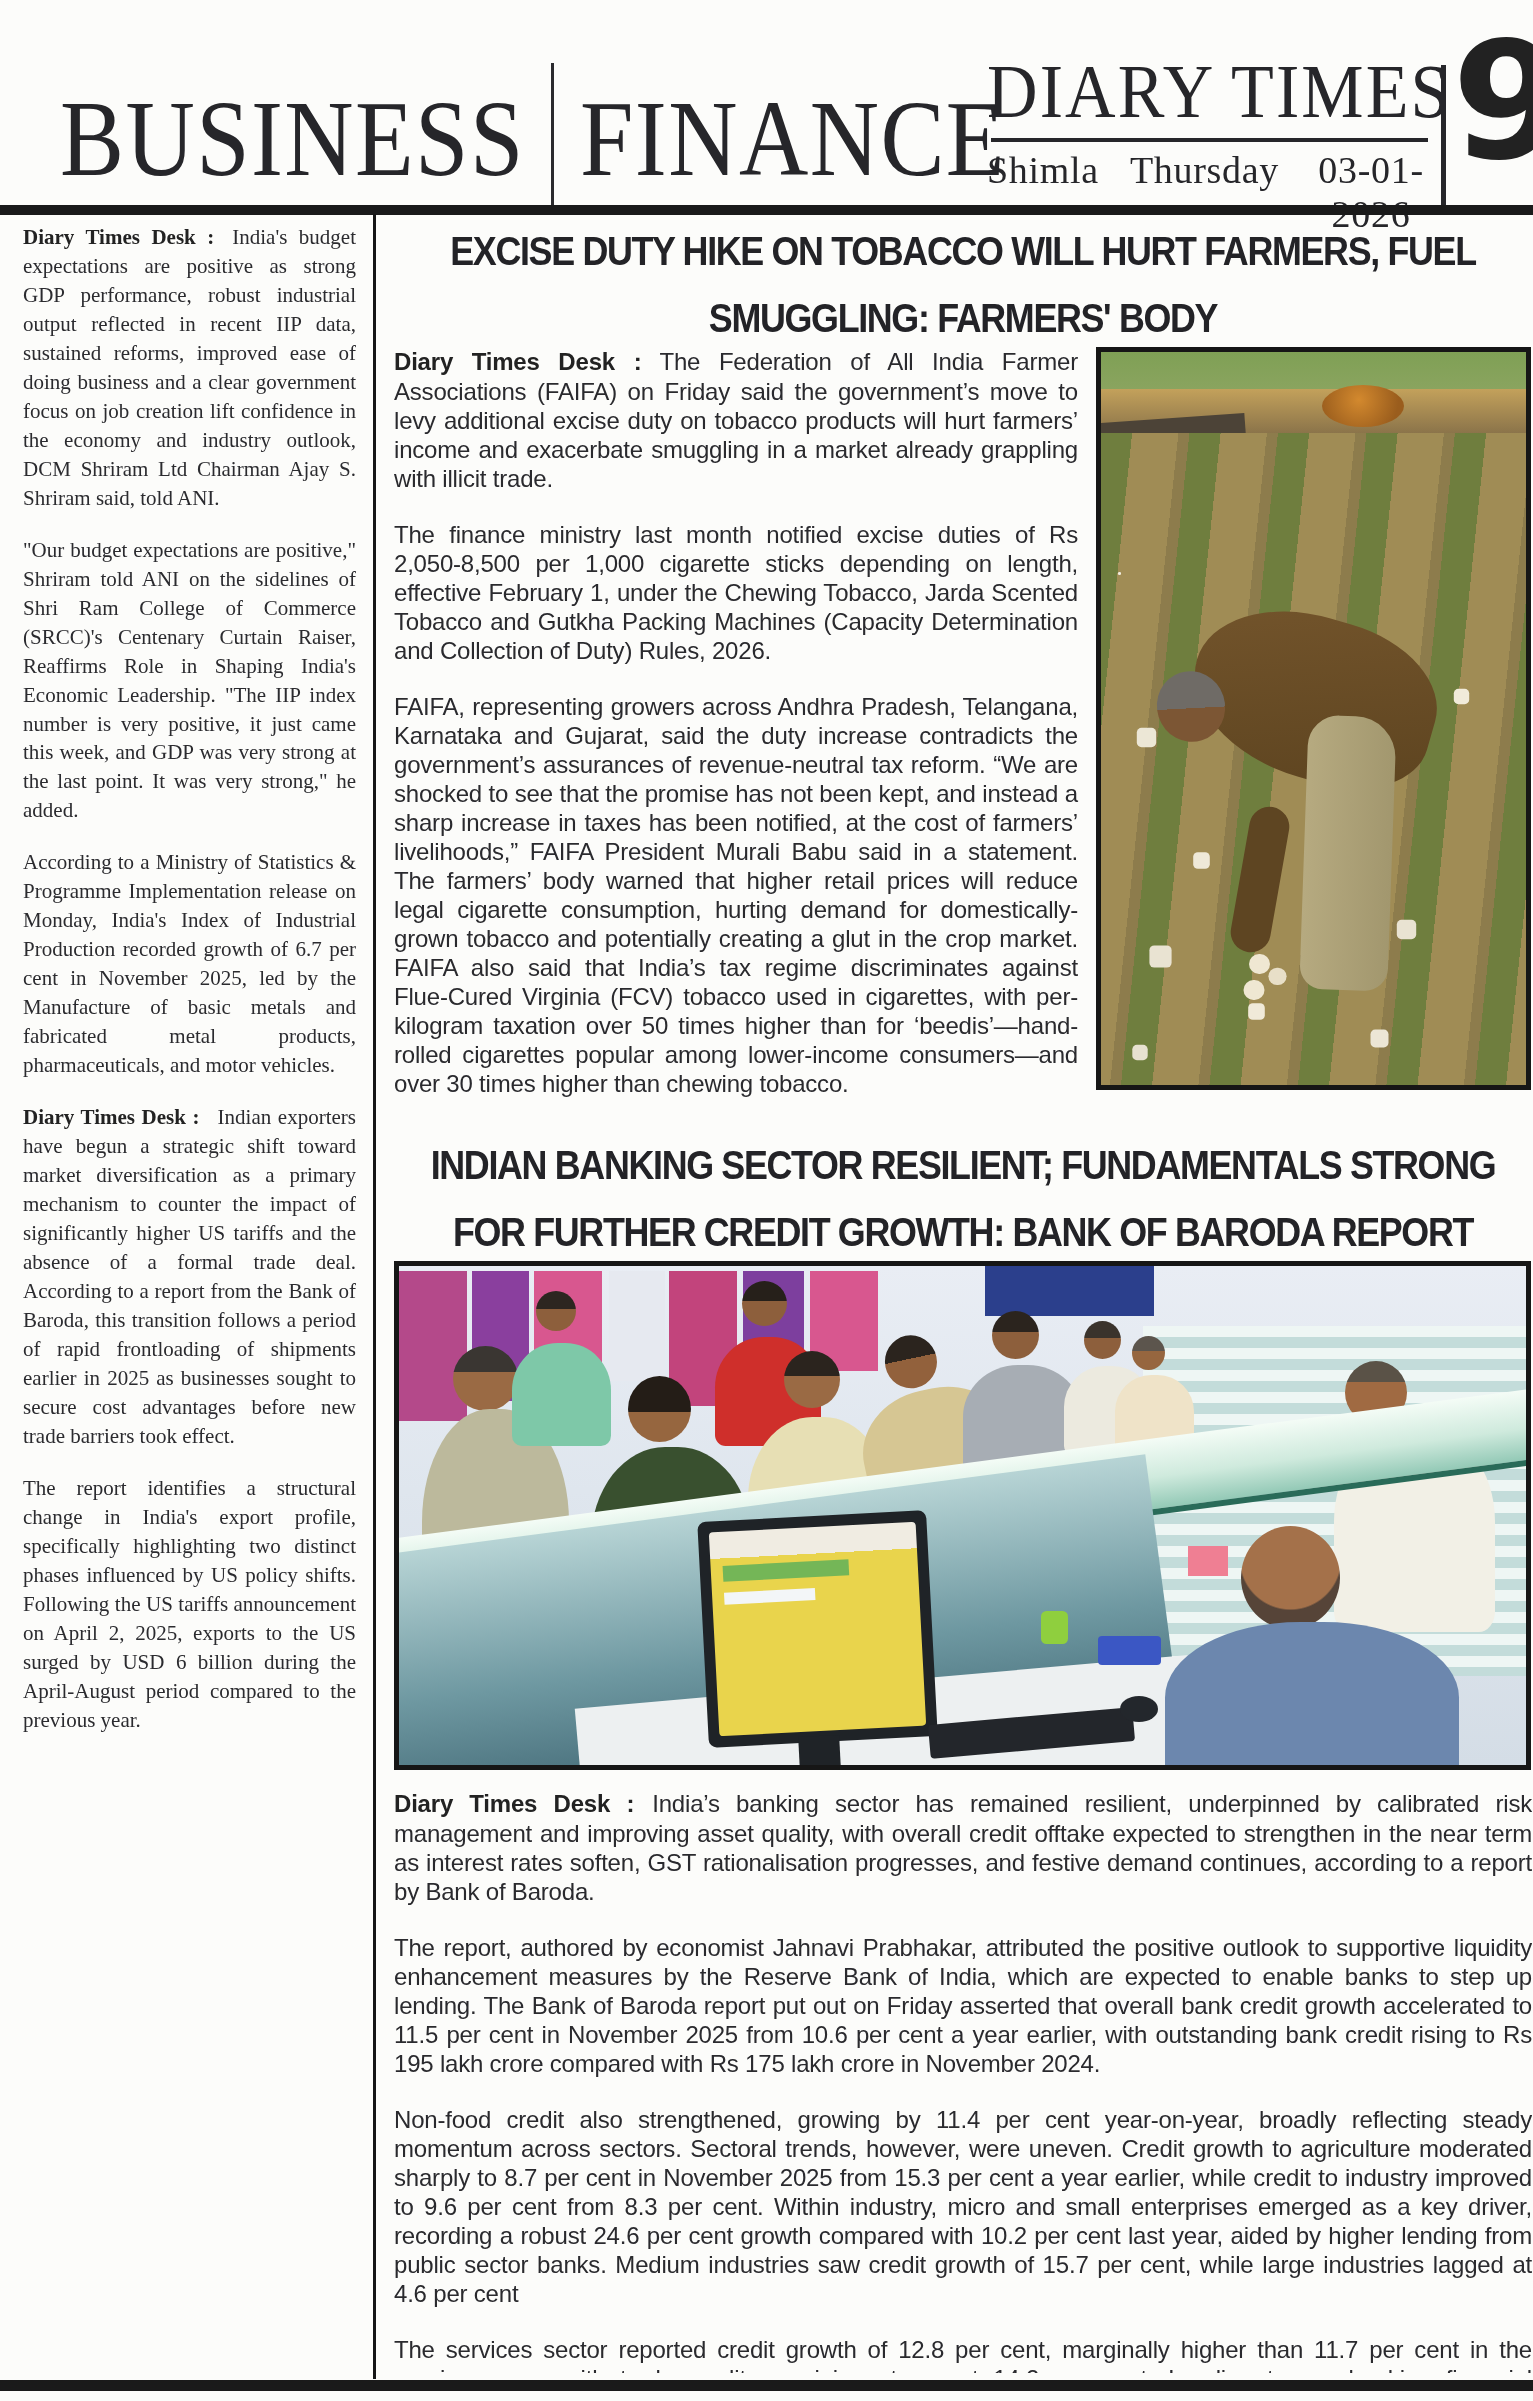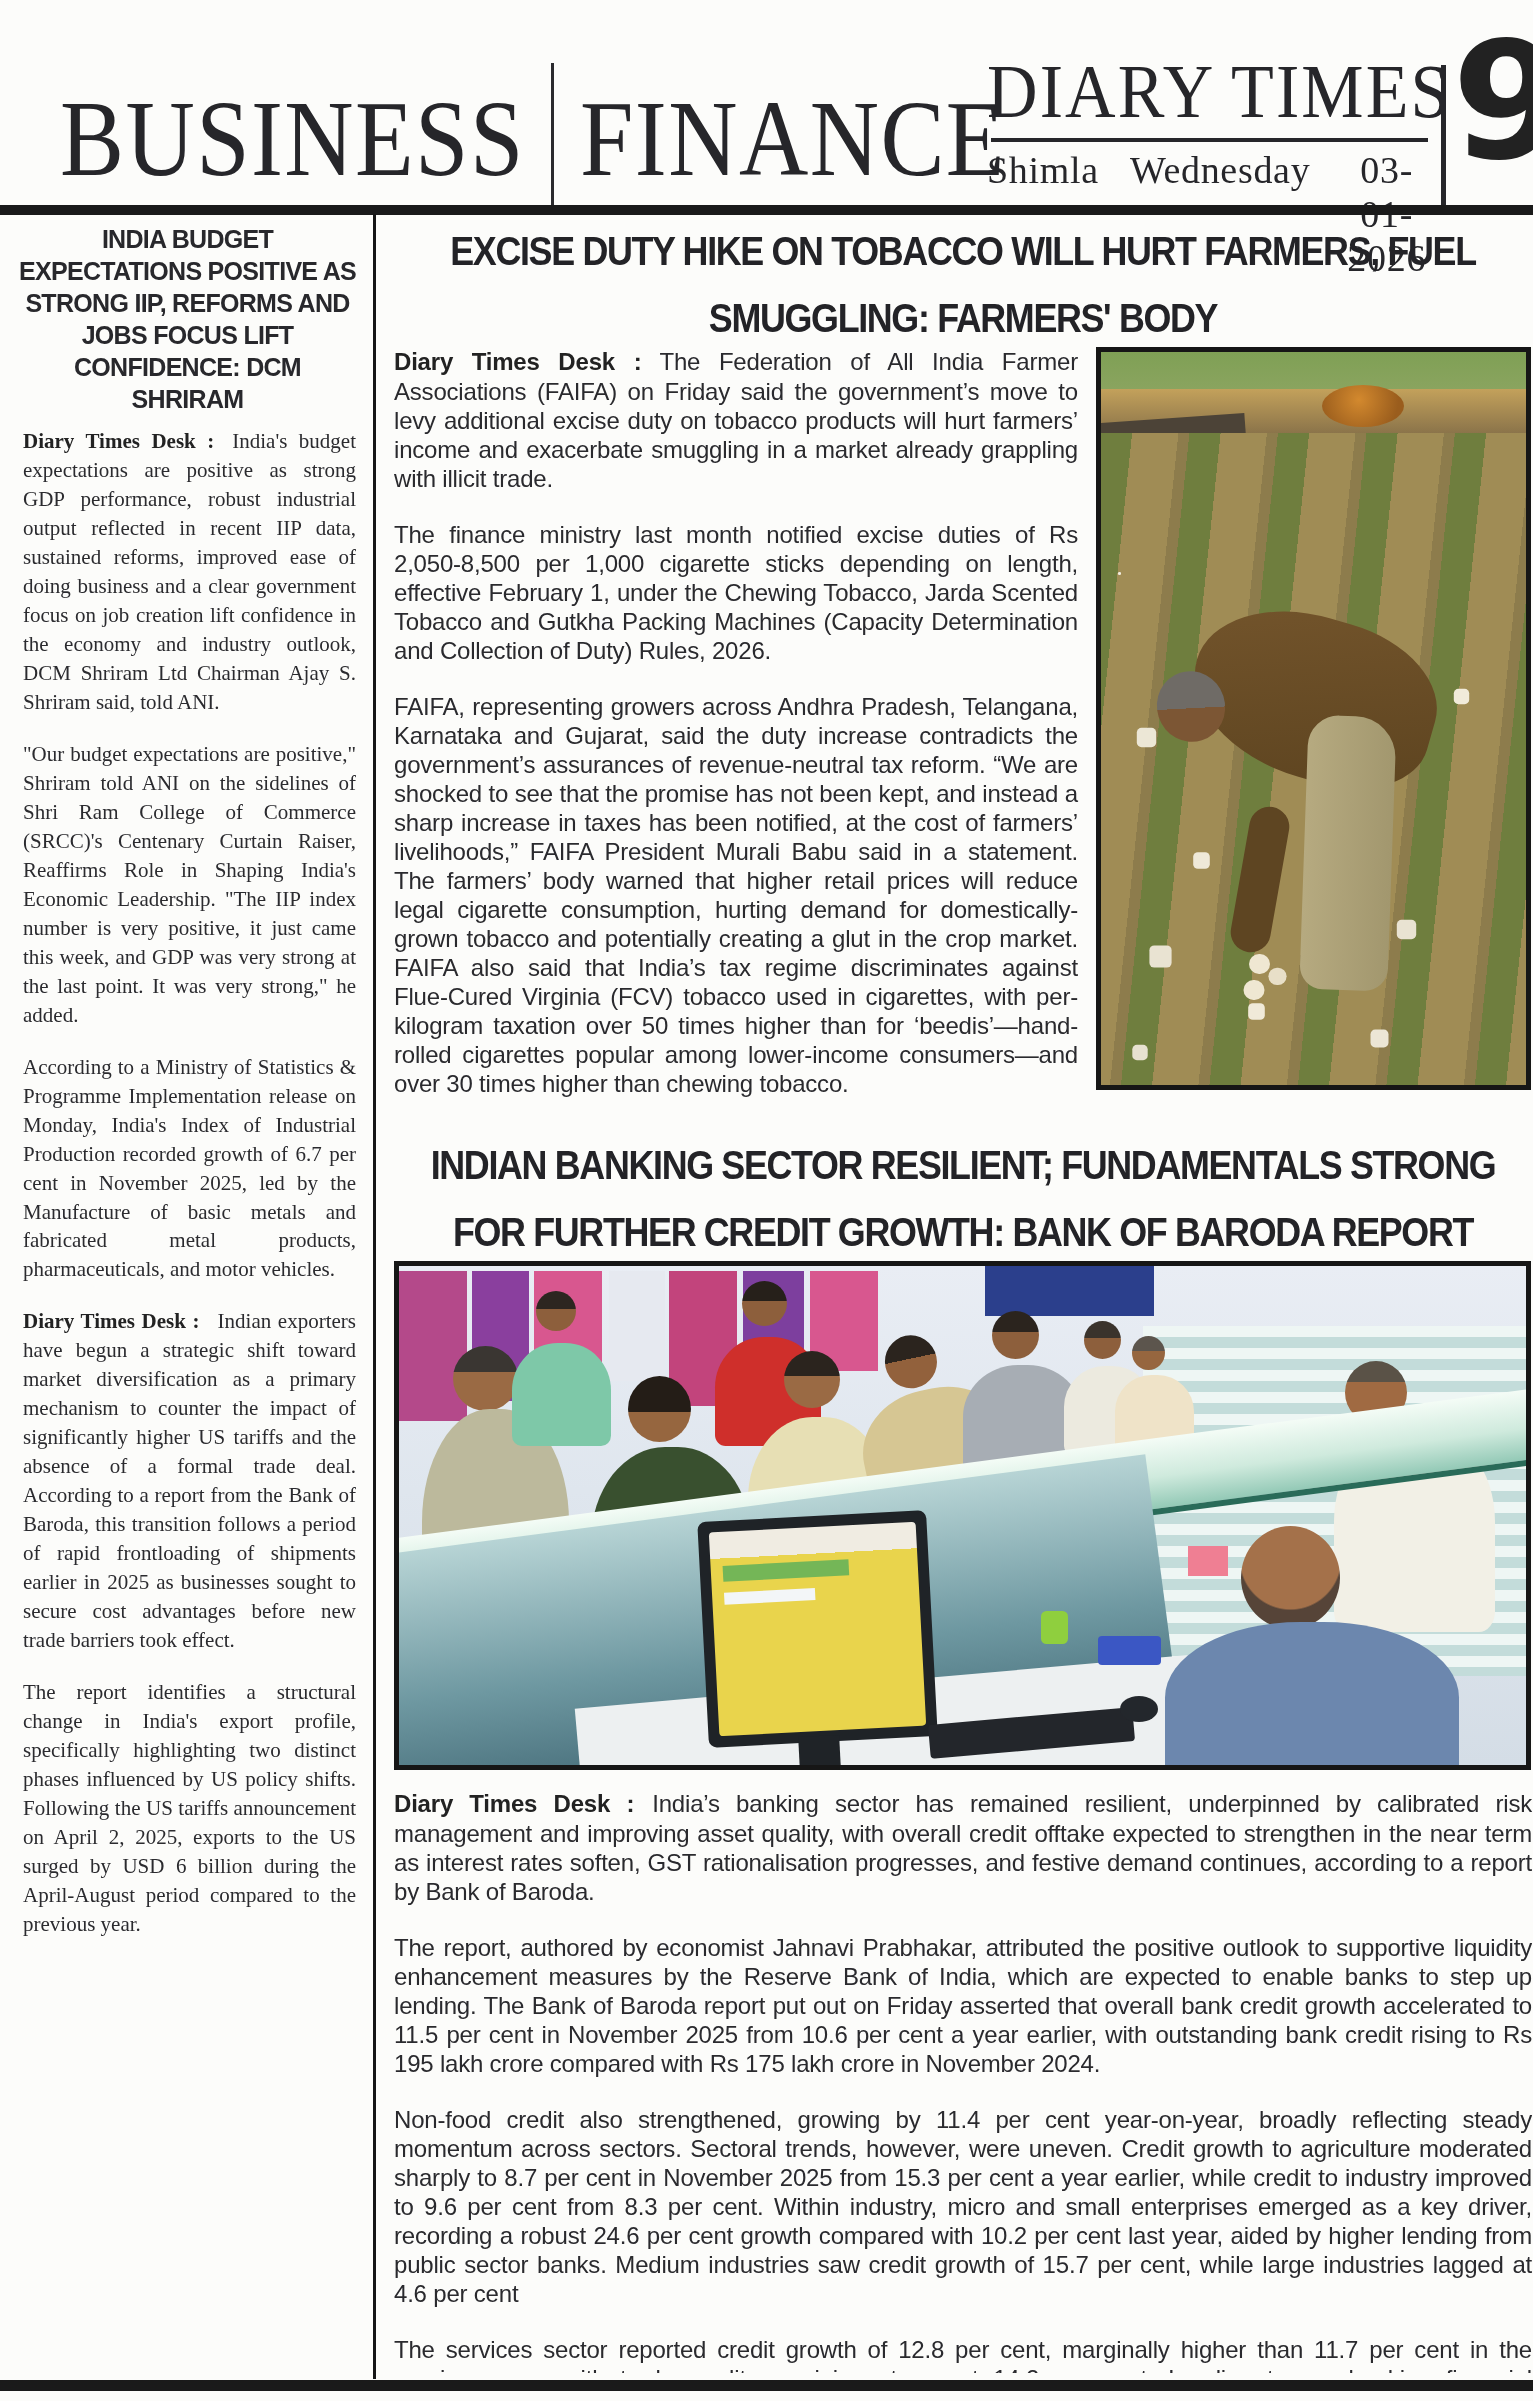--- a/index.html
+++ b/index.html
@@ -112,31 +112,30 @@
   <div class="mast-left">
     <span>BUSINESS</span>
     <span class="mast-divider"></span>
     <span>FINANCE</span>
   </div>
   <div class="mast-right">
     <div class="paper-name">DIARY TIMES</div>
     <div class="paper-rule"></div>
     <div class="dateline">
       <span>Shimla</span>
-      <span>Wednesday</span>
+      <span>Thursday</span>
       <span>03-01-2026</span>
     </div>
   </div>
   <div class="pagenum-bar"></div>
   <div class="pagenum">9</div>
   <div class="header-rule"></div>
   <div class="col-divider"></div>
 
   <div class="left-col">
-    <h2 class="sm-headline">INDIA BUDGET EXPECTATIONS POSITIVE AS STRONG IIP, REFORMS AND JOBS FOCUS LIFT CONFIDENCE: DCM SHRIRAM</h2>
     <p><span class="byline">Diary Times Desk :</span><span>India's budget expectations are positive as strong GDP performance, robust industrial output reflected in recent IIP data, sustained reforms, improved ease of doing business and a clear government focus on job creation lift confidence in the economy and industry outlook, DCM Shriram Ltd Chairman Ajay S. Shriram said, told ANI.</span></p>
     <p>"Our budget expectations are positive," Shriram told ANI on the sidelines of Shri Ram College of Commerce (SRCC)'s Centenary Curtain Raiser, Reaffirms Role in Shaping India's Economic Leadership. "The IIP index number is very positive, it just came this week, and GDP was very strong at the last point. It was very strong," he added.</p>
     <p>According to a Ministry of Statistics &amp; Programme Implementation release on Monday, India's Index of Industrial Production recorded growth of 6.7 per cent in November 2025, led by the Manufacture of basic metals and fabricated metal products, pharmaceuticals, and motor vehicles.</p>
 
     <p><span class="byline">Diary Times Desk :</span><span>Indian exporters have begun a strategic shift toward market diversification as a primary mechanism to counter the impact of significantly higher US tariffs and the absence of a formal trade deal. According to a report from the Bank of Baroda, this transition follows a period of rapid frontloading of shipments earlier in 2025 as businesses sought to secure cost advantages before new trade barriers took effect.</span></p>
     <p>The report identifies a structural change in India's export profile, specifically highlighting two distinct phases influenced by US policy shifts. Following the US tariffs announcement on April 2, 2025, exports to the US surged by USD 6 billion during the April-August period compared to the previous year.</p>
 
   </div>
 
   <div class="right-region">

